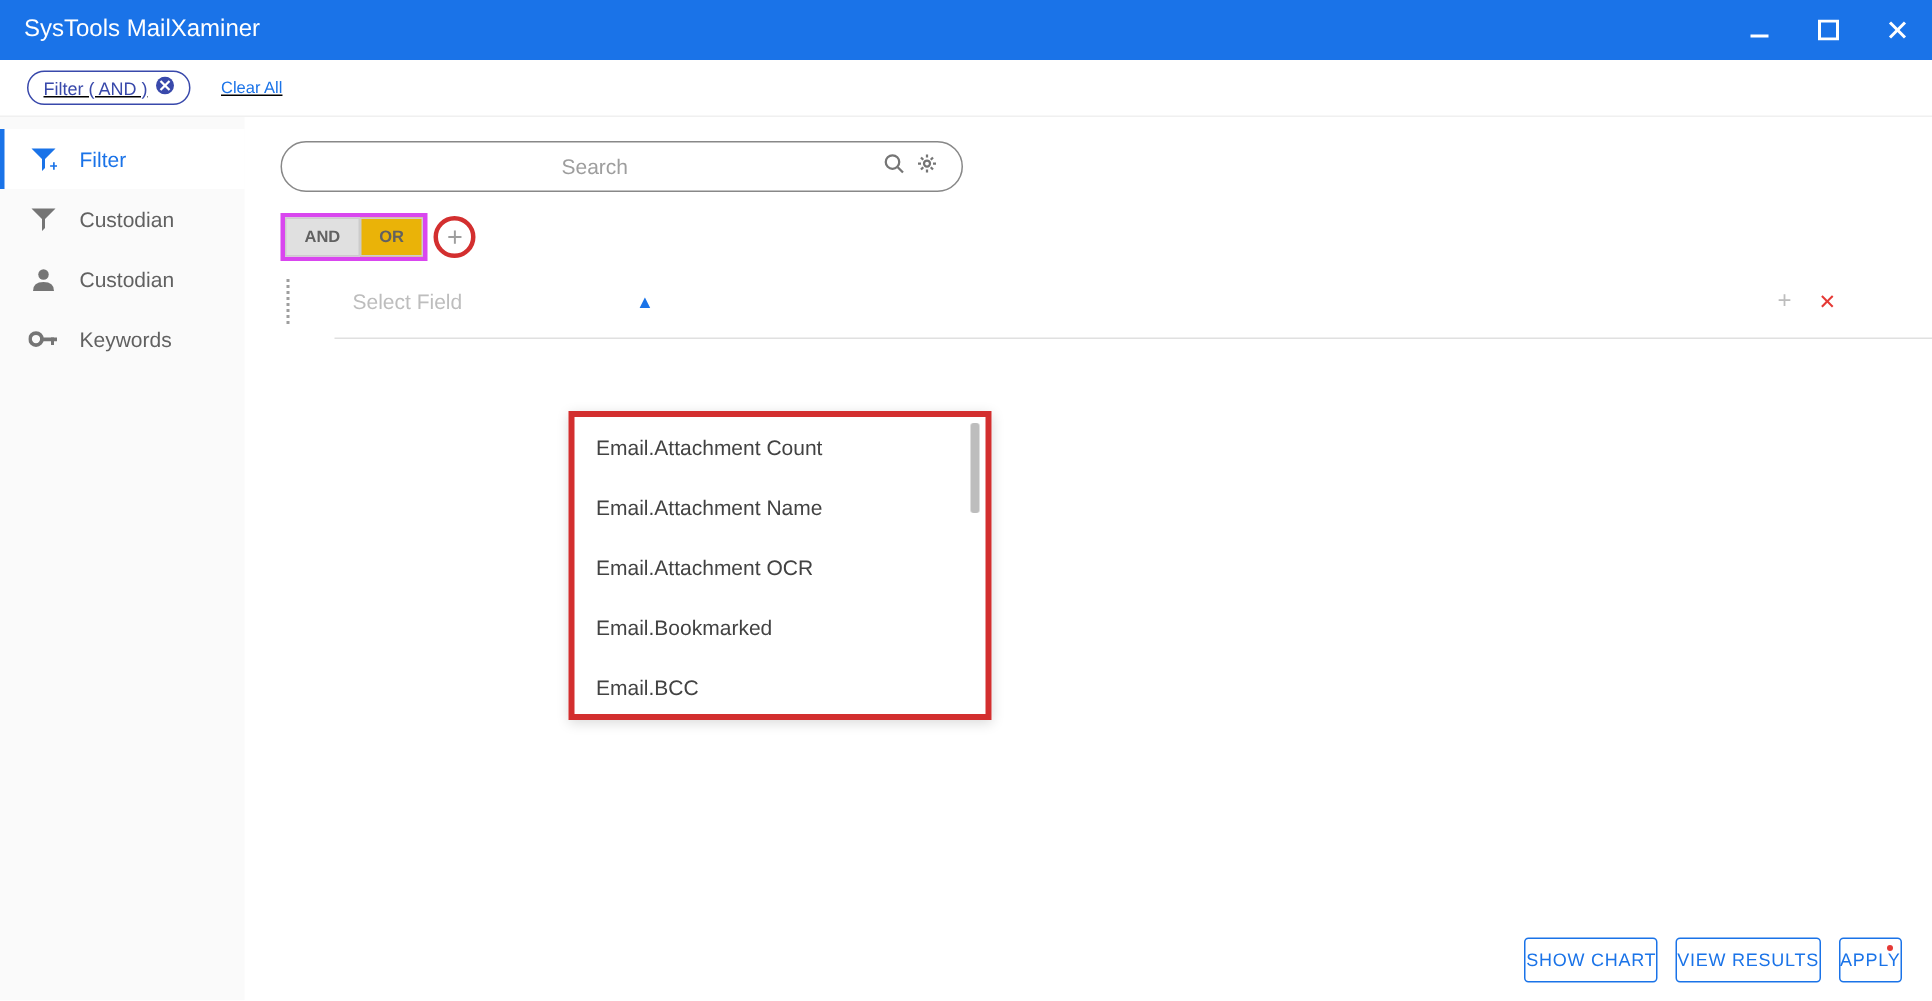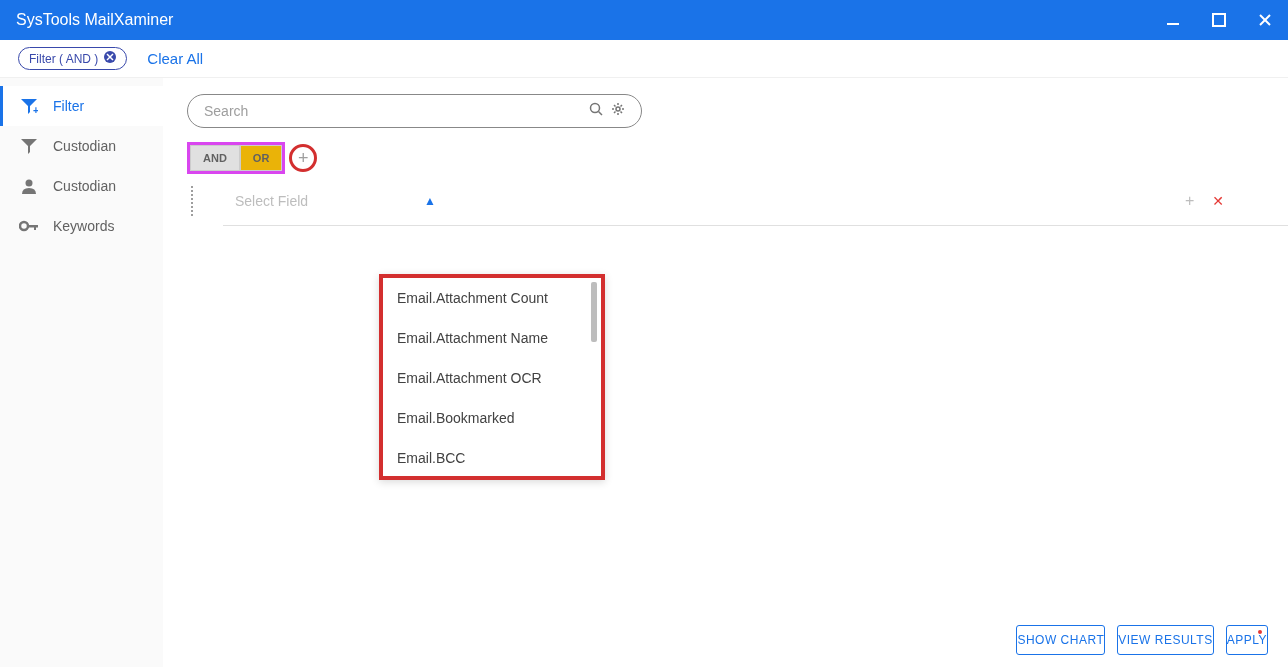--- a/index.html
+++ b/index.html
@@ -3,55 +3,55 @@
   <meta charset="utf-8">
   <style>
     * { box-sizing: border-box; margin: 0; padding: 0; font-family: Arial, sans-serif; }
     body { width: 1288px; height: 667px; background: #fff; overflow: hidden; position: relative; }
 
     .titlebar { background: #1a73e8; height: 40px; display: flex; align-items: center; padding: 0 16px; color: #fff; justify-content: space-between; gap: 35px; }
     .titlebar-title { font-size: 16px; font-weight: 500; }
     .window-controls { display: flex; gap: 32px; align-items: center; }
     .window-btn { width: 14px; height: 14px; display: flex; align-items: center; justify-content: center; cursor: pointer; }
 
-    .header-row { height: 38px; display: flex; align-items: center; padding: 0 18px; gap: 20px; border-bottom: 1px solid #f0f0f0; }
+    .header-row { height: 38px; display: flex; align-items: center; padding: 0 18px; gap: 20px; border-bottom: 1px solid #f0f0f0; text-decoration: underline; }
     .filter-pill { border: 1px solid #3949ab; border-radius: 20px; padding: 3px 10px; display: flex; align-items: center; gap: 6px; font-size: 12px; color: #3949ab; font-weight: 500; }
     .filter-pill-close { color: #3949ab; }
-    .clear-all { color: #1a73e8; font-size: 15px; cursor: pointer; }
+    .clear-all { color: #1a73e8; font-size: 11px; cursor: pointer; }
 
     .main { display: flex; height: calc(667px - 40px - 38px); }
 
     .sidebar { width: 163px; background: #fafafa; padding-top: 8px; }
     .sidebar-item { display: flex; align-items: center; gap: 14px; padding: 10px 16px; font-size: 14px; color: #616161; cursor: pointer; border-left: 3px solid transparent; }
     .sidebar-item.active { color: #1a73e8; border-left-color: #1a73e8; background: #fff; font-weight: 500; }
     .sidebar-icon { width: 20px; height: 20px; display: flex; align-items: center; justify-content: center; }
 
     .content { flex: 1; padding: 16px 24px 0 24px; position: relative; }
 
     .search-bar { border: 1px solid #888; border-radius: 24px; width: 455px; height: 34px; display: flex; align-items: center; padding: 0 16px; margin-bottom: 14px; }
-    .search-input { border: none; outline: none; flex: 1; font-size: 14px; color: #666; }
+    .search-input { border: none; outline: none; flex: 1; font-size: 14px; color: #666; text-align: center; }
     .search-input::placeholder { color: #9e9e9e; }
     .search-icons { display: flex; gap: 8px; color: #757575; }
 
     .toggle-row { display: flex; align-items: center; gap: 0; margin-bottom: 12px; position: relative; }
     .toggle-group { display: flex; border: 3px solid #d946ef; }
     .toggle-btn { padding: 6px 12px; font-size: 11px; font-weight: 600; cursor: pointer; border: 1px solid #ccc; background: #eab308; color: #616161; }
     .toggle-btn:first-child { background: #e0e0e0; }
     .add-btn { width: 28px; height: 28px; border: 3px solid #d32f2f; border-radius: 50%; display: flex; align-items: center; justify-content: center; color: #9e9e9e; font-size: 18px; margin-left: 6px; cursor: pointer; position: relative; left: -2px; }
 
     .field-row { display: flex; align-items: center; margin-left: 4px; position: relative; }
     .dotted-line { border-left: 2px dotted #9e9e9e; height: 30px; margin-right: 42px; }
     .select-field { color: #bdbdbd; font-size: 14px; flex: 0 0 auto; width: 185px; }
     .caret-up { color: #1a73e8; font-size: 12px; margin-left: 4px; }
     .row-actions { margin-left: auto; display: flex; gap: 18px; align-items: center; padding-right: 40px; }
     .row-plus { color: #bdbdbd; font-size: 16px; cursor: pointer; }
     .row-x { color: #e53935; font-size: 14px; cursor: pointer; }
     .row-hr { position: absolute; left: 32px; right: -24px; bottom: -10px; height: 1px; background: #e0e0e0; }
 
-    .dropdown { position: absolute; left: 216px; top: 196px; width: 226px; background: #fff; border: 4px solid #d32f2f; box-shadow: 0 2px 8px rgba(0,0,0,0.15); max-height: 206px; overflow: hidden; }
+    .dropdown { position: absolute; left: 216px; top: 196px; width: 282px; background: #fff; border: 4px solid #d32f2f; box-shadow: 0 2px 8px rgba(0,0,0,0.15); max-height: 206px; overflow: hidden; }
     .dropdown-inner { max-height: 198px; overflow-y: auto; }
     .dropdown-item { padding: 12px 14px; font-size: 14px; color: #424242; cursor: pointer; }
     .dropdown::after { content: ''; position: absolute; top: 4px; right: 4px; width: 6px; height: 60px; background: #bdbdbd; border-radius: 2px; }
 
     .footer { position: absolute; bottom: 12px; right: 20px; display: flex; gap: 12px; }
     .footer-btn { border: 1px solid #1a73e8; color: #1a73e8; background: #fff; padding: 7px 0; font-size: 12px; font-weight: 500; border-radius: 3px; cursor: pointer; position: relative; letter-spacing: 0.5px; }
     .footer-btn.apply::after { content: ''; position: absolute; top: 4px; right: 5px; width: 4px; height: 4px; background: #e53935; border-radius: 50%; }
   </style>
 </head>
 <body>

